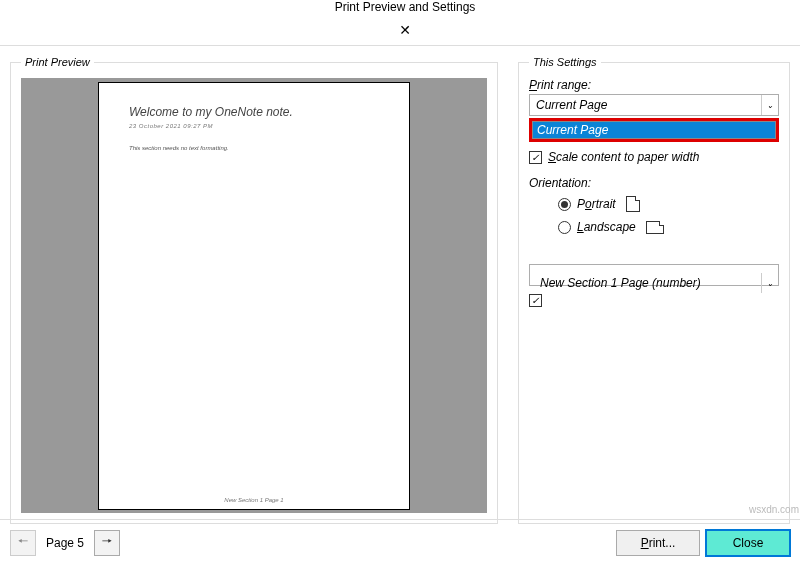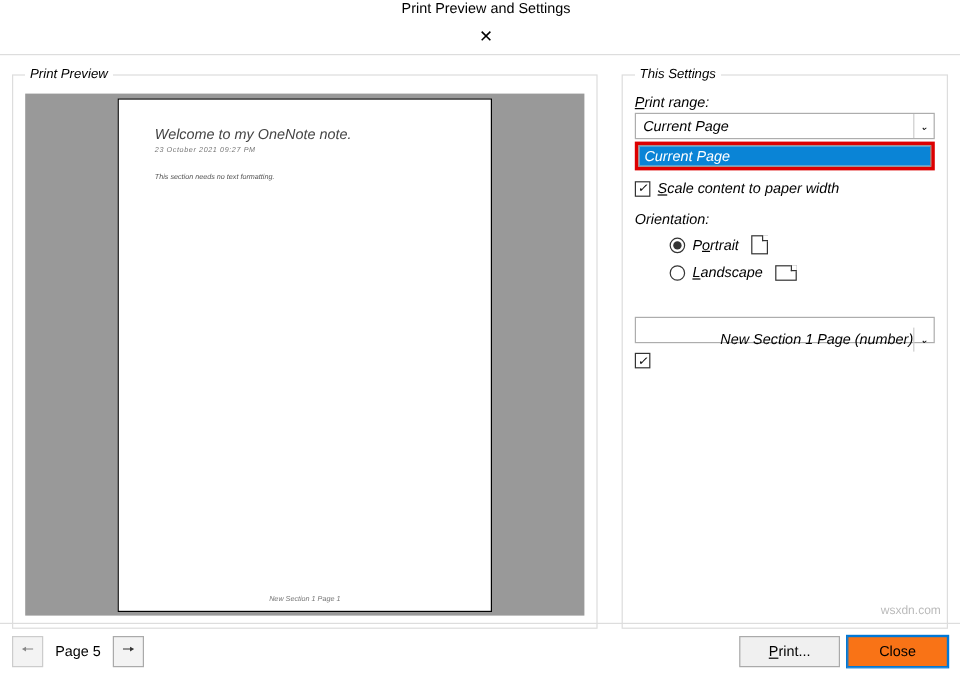--- a/index.html
+++ b/index.html
@@ -36,31 +36,31 @@
 .checkbox-row { display: flex; align-items: center; gap: 6px; margin: 8px 0 12px 0; }
 .checkbox { width: 13px; height: 13px; border: 1px solid #333; display: flex; align-items: center; justify-content: center; font-size: 10px; }
 .radio-row { display: flex; align-items: center; gap: 6px; margin: 4px 0; padding-left: 29px; }
 .radio { width: 13px; height: 13px; border: 1px solid #333; border-radius: 50%; display: flex; align-items: center; justify-content: center; }
 .radio.checked::after { content:""; width:7px; height:7px; background:#333; border-radius:50%; }
 
 .orient-icon { width: 14px; height: 16px; border: 1px solid #333; margin-left: 4px; position: relative; }
 .orient-icon.landscape { width: 18px; height: 13px; }
 .orient-icon::after { content:""; position:absolute; top:-1px; right:-1px; width:4px; height:4px; background:#fff; border-left:1px solid #333; border-bottom:1px solid #333; }
 
-.footer-select { border: 1px solid #adadad; height: 22px; display:flex; align-items:center; justify-content:flex-end; padding: 16px 0 0 10px; margin-top: 2px; }
+.footer-select { border: 1px solid #adadad; height: 22px; display:flex; align-items:center; justify-content:space-between; padding: 16px 0 0 10px; margin-top: 2px; }
 
 .bottom-bar { position: absolute; bottom: 0; left: 0; right: 0; height: 46px; border-top: 1px solid #ddd; display: flex; align-items: center; justify-content: space-between; padding: 0 10px; }
 .page-nav { display: flex; align-items: center; gap: 4px; }
 .nav-btn { width: 26px; height: 26px; border: 1px solid #ccc; background: #f3f3f3; display: flex; align-items: center; justify-content: center; font-size: 12px; color: #888; }
 .nav-btn.enabled { color: #333; border-color: #aaa; }
 .page-label { font-size: 12px; padding: 0 6px; }
 .action-buttons { display: flex; gap: 6px; }
 .btn { min-width: 84px; height: 26px; border: 1px solid #aaa; background: #f0f0f0; font-size: 12px; display: flex; align-items: center; justify-content: center; cursor: pointer; }
-.btn.focused { border: 1px solid #0078d7; outline: 1px solid #0078d7; background: #f97316; }
-.watermark { position:absolute; right:16px; bottom:50px; font-size:10px; color:#bbb; }
+.btn.focused { border: 1px solid #0078d7; outline: 1px solid #0078d7; background: #5eead4; }
+.watermark { position:absolute; right:1px; bottom:50px; font-size:10px; color:#bbb; }
 </style>
 </head>
 <body>
 
 <div class="titlebar">
   <span>Print Preview and Settings</span>
   <div class="titlebar-close">✕</div>
 </div>
 
 <div class="content">

